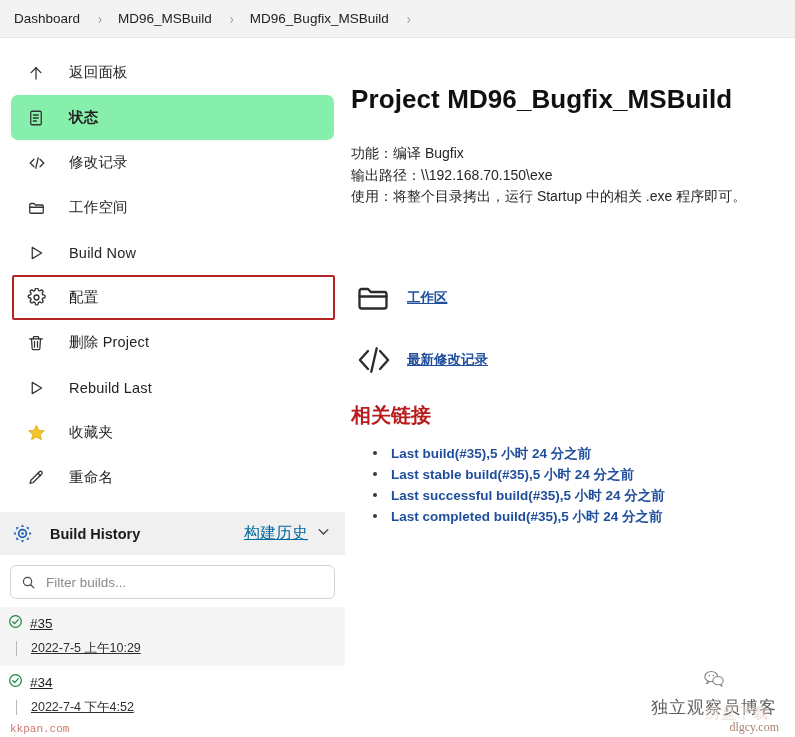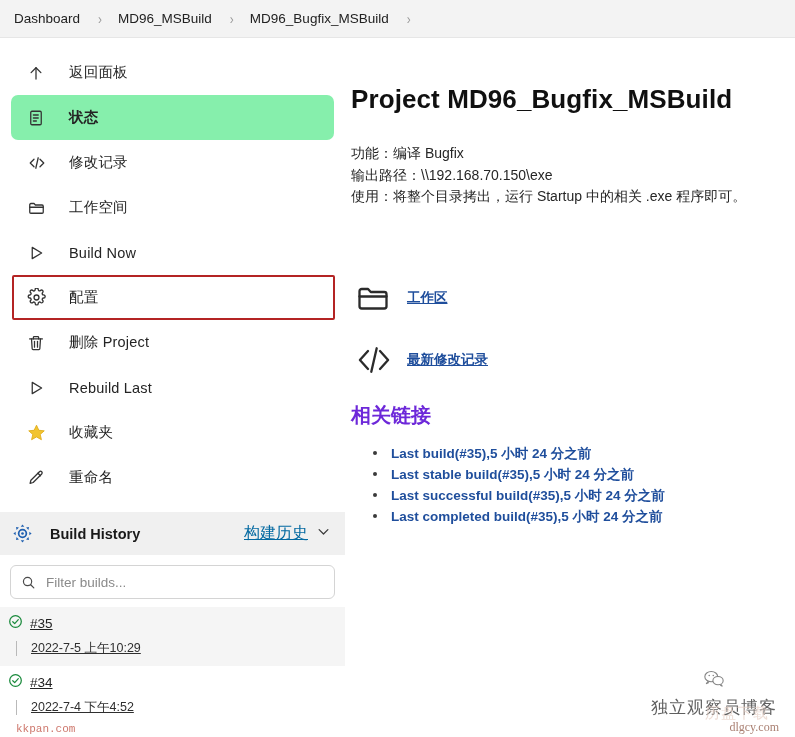--- a/index.html
+++ b/index.html
@@ -209,21 +209,21 @@
     font-size: 13.5px;
     font-weight: 700;
     color: #1f4e9c;
     text-decoration: underline;
     cursor: pointer;
   }
 
   .section-title {
     font-size: 20px;
     font-weight: 700;
-    color: #6d28d9;
+    color: #b91c1c;
     margin: 24px 0 14px 0;
   }
 
   ul.rel-links {
     list-style: none;
     margin: 0;
     padding: 0 0 0 22px;
   }
   ul.rel-links li {
     position: relative;
@@ -277,21 +277,21 @@
     position: absolute;
     right: 26px;
     bottom: 14px;
     font-size: 15px;
     color: #e8d3c9;
     opacity: .75;
     letter-spacing: 1px;
   }
   .wm-kkpan {
     position: absolute;
-    left: 16px;
+    left: 10px;
     bottom: 2px;
     font-size: 11px;
     color: #c96a5e;
     font-family: "Liberation Mono", monospace;
     opacity: .9;
   }
 </style>
 </head>
 <body>
 

